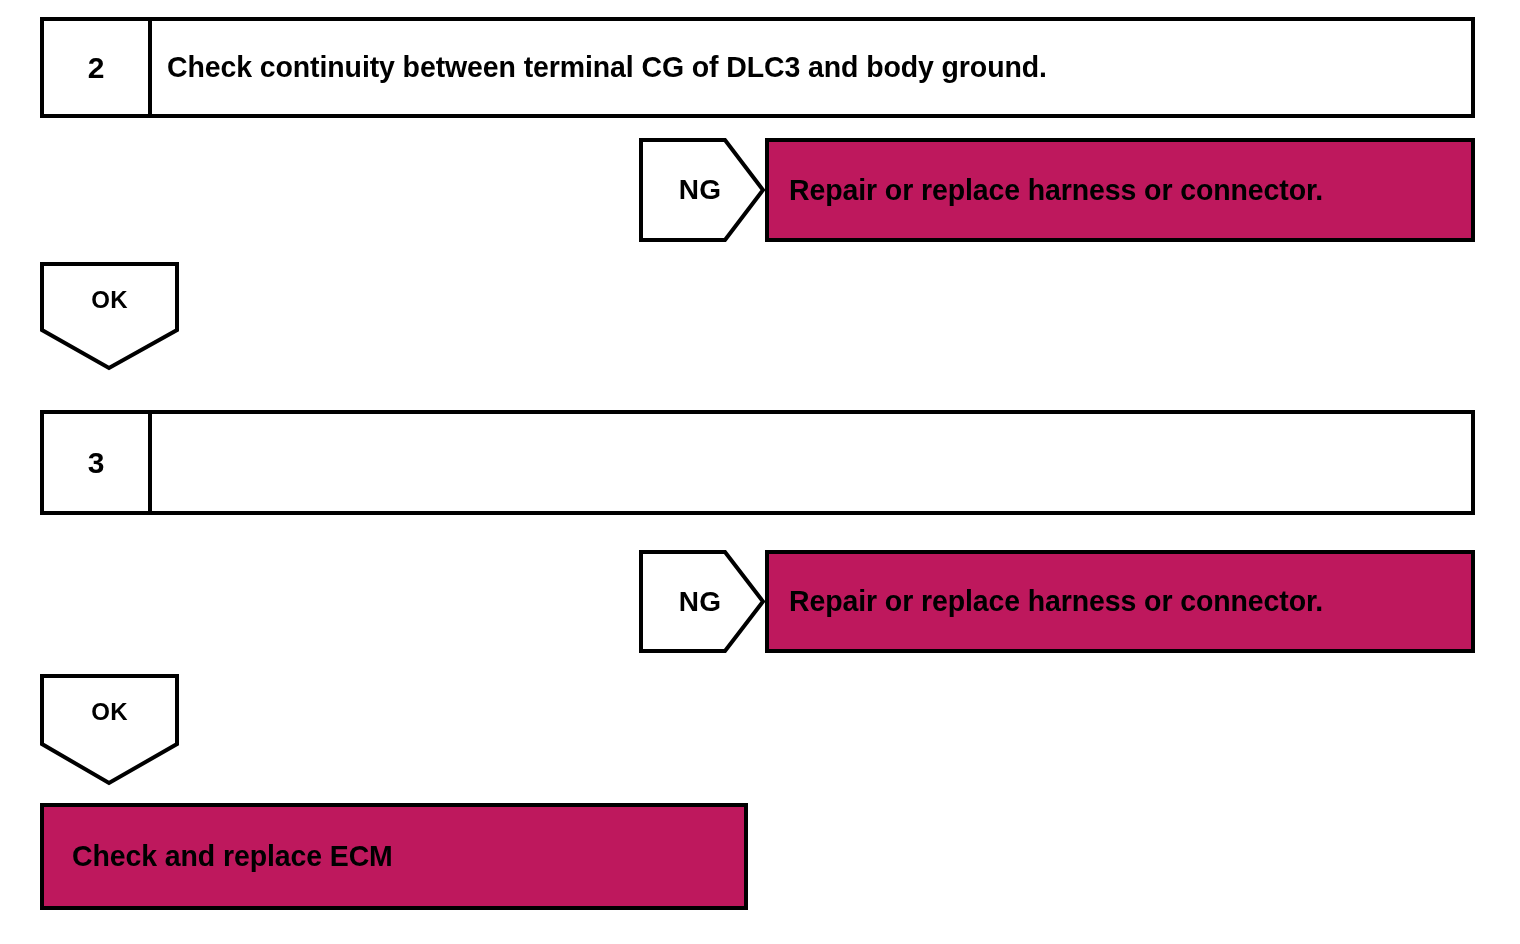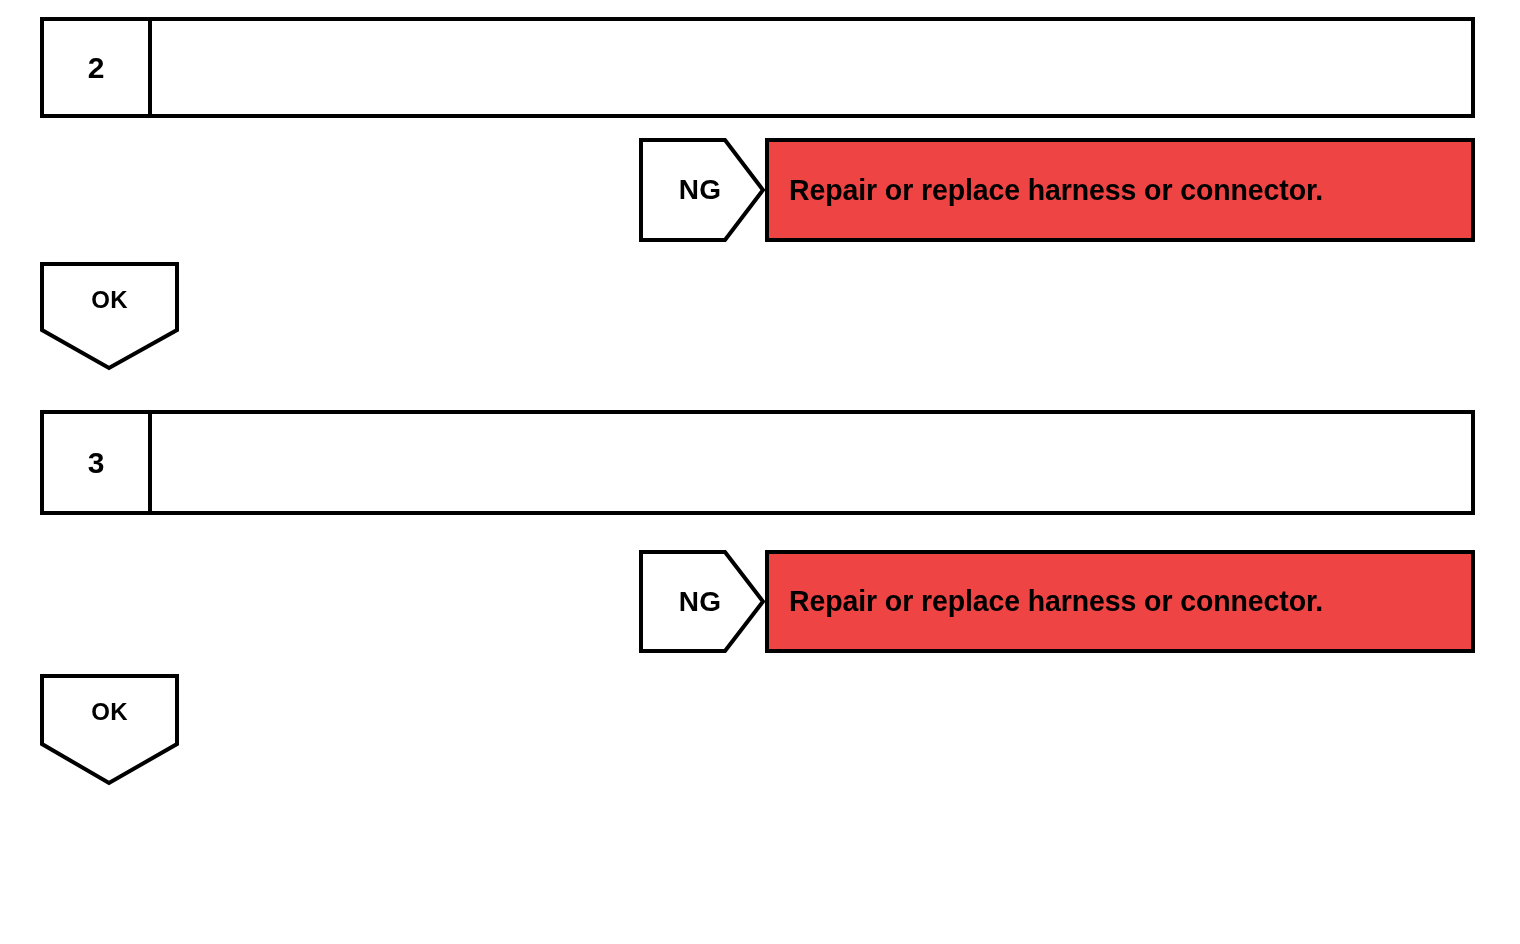--- a/index.html
+++ b/index.html
@@ -64,21 +64,21 @@
     transform: scaleX(0.965);
     transform-origin: left center;
     white-space: pre-line;
   }
 
   
   .result-box {
     position: absolute;
     box-sizing: border-box;
     border: 4px solid #000;
-    background: #ef4444;
+    background: #be185d;
     display: flex;
     align-items: center;
     padding-left: 28px;
     padding-right: 12px;
   }
   .result-text {
     font-size: 29.5px;
     font-weight: bold;
     line-height: 1.18;
     letter-spacing: -0.1px;
@@ -133,20 +133,23 @@
 </style>
 </head>
 <body>
 
 <div class="flow-canvas">
 
   <div class="step-box" style="left:40px; top:17px; width:1435px; height:101px;">
     <div class="step-num-cell">
       <span class="step-num">2</span>
     </div>
+    <div class="step-text-cell">
+      <span class="step-text">Check continuity between terminal CG of DLC3 and body ground.</span>
+    </div>
   </div>
 
   <div class="ng-arrow" style="left:639px; top:138px; width:126px; height:104px;">
     <svg width="126" height="104" viewBox="0 0 126 104" aria-hidden="true">
       <polygon points="2,2 86,2 124,52 86,102 2,102" fill="#ffffff" stroke="#000000" stroke-width="4" stroke-linejoin="miter"></polygon>
     </svg>
     <span class="ng-label">NG</span>
   </div>
 
   <div class="result-box" style="left:765px; top:138px; width:710px; height:104px; padding-left:20px;">
@@ -177,14 +180,17 @@
     <span class="result-text">Repair or replace harness or connector.</span>
   </div>
 
   <div class="ok-arrow" style="left:40px; top:674px; width:139px; height:111px;">
     <svg width="139" height="111" viewBox="0 0 139 111" aria-hidden="true">
       <polygon points="2,2 137,2 137,70 69,109 2,70" fill="#ffffff" stroke="#000000" stroke-width="4" stroke-linejoin="miter"></polygon>
     </svg>
     <span class="ok-label">OK</span>
   </div>
 
+  <div class="result-box" style="left:40px; top:803px; width:708px; height:107px;">
+    <span class="result-text">Check and replace ECM</span>
+  </div>
 
 </div>
 
 </body></html>

